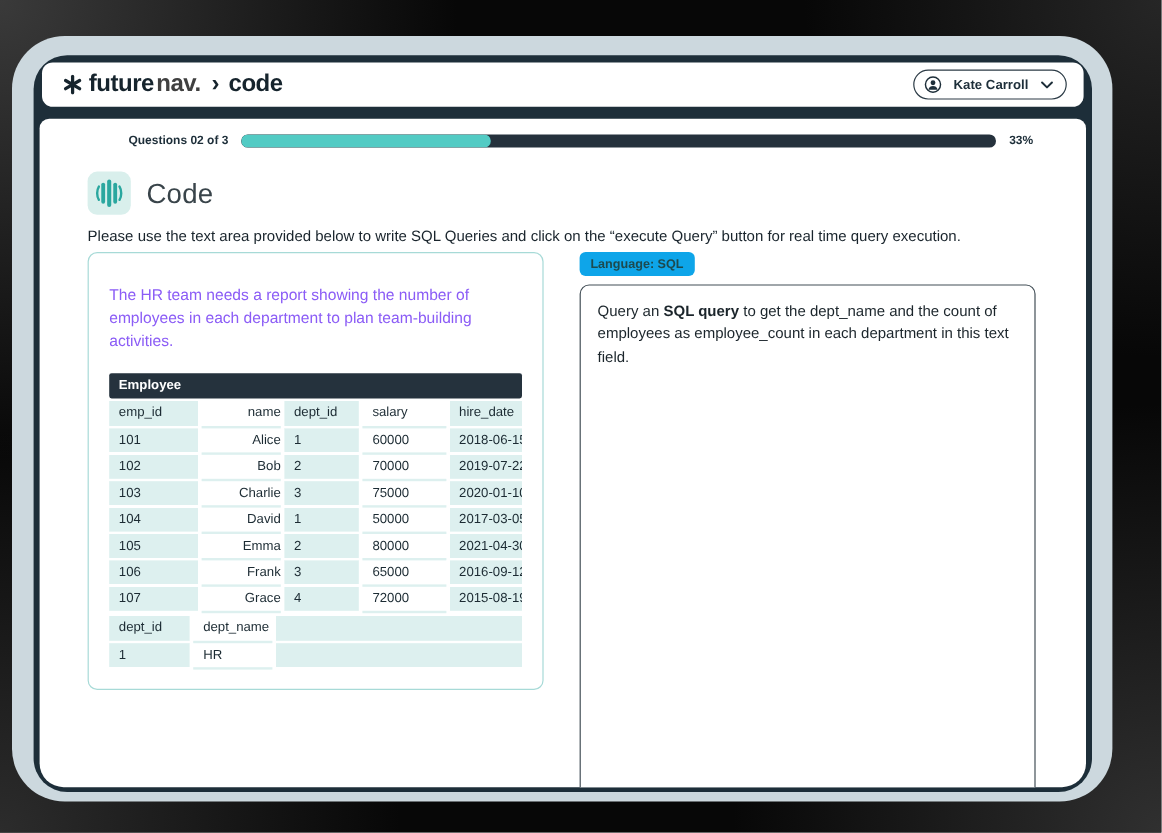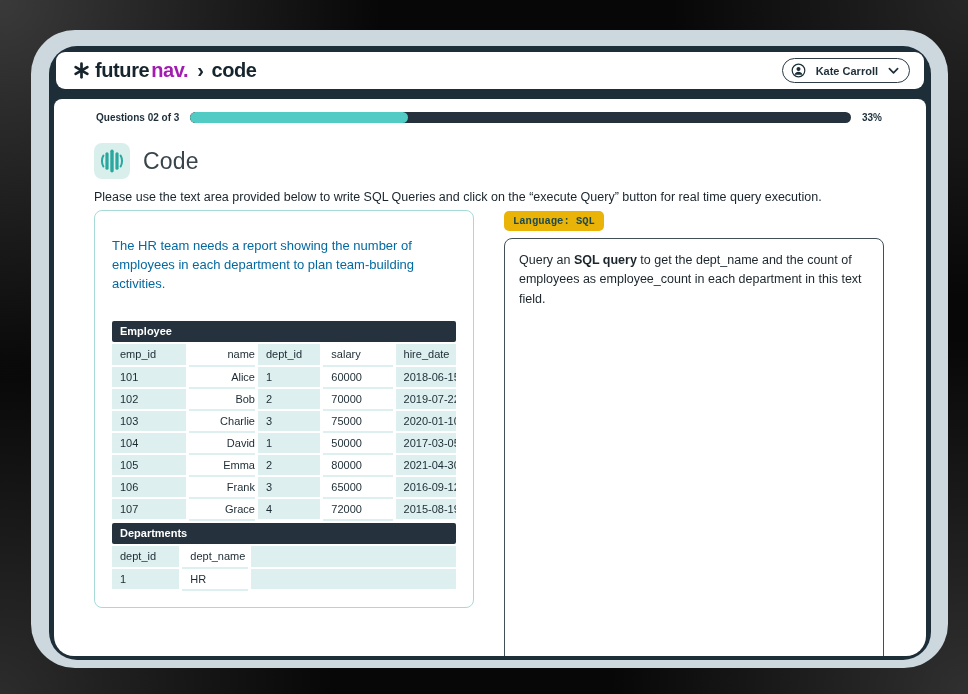--- a/index.html
+++ b/index.html
@@ -8,52 +8,52 @@
   .stage{
     position:relative; width:968px; height:694px; overflow:hidden;
     background:
       radial-gradient(circle at 0% 0%, #3a3a3a 0%, rgba(0,0,0,0) 32%),
       radial-gradient(circle at 100% 100%, #303030 0%, rgba(0,0,0,0) 30%),
       radial-gradient(circle at 0% 100%, #2c2c2c 0%, rgba(0,0,0,0) 28%),
       radial-gradient(circle at 100% 0%, #262626 0%, rgba(0,0,0,0) 25%),
       #070707;
   }
   .bezel{
-    position:absolute; left:31px; top:30px; width:917px; height:638px;
+    position:absolute; left:10px; top:30px; width:917px; height:638px;
     background:#ccd8de; border-radius:44px;
   }
   .device{
     position:absolute; left:18px; top:16px; right:17px; bottom:8px;
     background:#1d2e39; border-radius:28px;
   }
 
   
   .topbar{
     position:absolute; left:7px; top:6px; right:7px; height:37px;
     background:#ffffff; border-radius:9px;
     display:flex; align-items:center; justify-content:space-between;
     padding:0 14px 0 17px;
   }
   .logo{ display:flex; align-items:baseline; gap:2px; font-weight:bold; font-size:20px; letter-spacing:-0.4px; color:#16242d; }
   .logo .star{ align-self:center; margin-right:3px; display:flex; }
-  .logo .accent{ color:#a21caf; }
+  .logo .accent{ color:#404040; }
   .logo .sep{ margin:0 6px 0 7px; font-weight:bold; color:#16242d; }
   .user-pill{
     display:flex; align-items:center; gap:10px;
     border:1.5px solid #2c3b46; border-radius:14px;
     padding:4px 10px 4px 8px; background:#fff; cursor:pointer;
   }
   .user-pill .uname{ font-size:11px; font-weight:bold; color:#1d2e39; }
 
   
   .card{
     position:absolute; left:5px; top:53px; right:5px; bottom:4px;
     background:#ffffff; border-radius:8px 8px 20px 20px; overflow:hidden;
   }
-  .progress-row{ display:flex; align-items:flex-end; gap:11px; padding:13px 44px 0 42px; }
+  .progress-row{ display:flex; align-items:flex-end; gap:11px; padding:13px 44px 0 42px;margin-left:32px; }
   .progress-label{ font-size:10px; font-weight:bold; color:#1d2e39; white-space:nowrap; }
   .progress-track{ flex:1; height:11px; background:#25313c; border-radius:6px; overflow:hidden; }
   .progress-fill{ height:100%; background:#52cbc4; border-radius:6px; }
   .progress-pct{ font-size:10px; font-weight:bold; color:#1d2e39; }
 
   .content{ padding:0 40px; }
   .intro{ margin-top:20px; display:flex; align-items:center; gap:13px; }
   .code-icon{ width:36px; height:36px; border-radius:8px; background:#d9efec; display:flex; align-items:center; justify-content:center; }
   .page-title{ font-size:23px; font-weight:400; color:#39444a; letter-spacing:0.2px; }
   .intro-desc{ margin-top:11px; font-size:12.5px; color:#19242c; }
@@ -65,23 +65,23 @@
   }
 
   .panels{ display:flex; gap:30px; margin-top:6px; align-items:flex-start; }
 
   
   .scenario-panel{
     width:380px; border:1px solid #a7dad7; border-radius:8px;
     padding:16px 17px; background:#fff;
   }
   .scenario-title{ font-size:19px; font-weight:400; color:#37474f; }
-  .scenario-desc{ margin-top:10px; font-size:13px; line-height:1.45; color:#0369a1; }
-
-  .table-block{ margin-top:27px; }
+  .scenario-desc{ margin-top:10px; font-size:13px; line-height:1.45; color:#8b5cf6; }
+
+  .table-block{ margin-top:17px; }
   .table-block + .table-block{ margin-top:2px; }
   .tbar{
     background:#25323d; color:#fff; font-size:11px; font-weight:bold;
     height:21px; line-height:21px; padding-left:8px; border-radius:2px;
   }
   table.dtable{ width:100%; border-collapse:collapse; margin-top:2px; table-layout:fixed; }
   table.dtable td{
     height:22px; padding:0 0 0 8px; font-size:11px; color:#1c2b33;
     border-right:3px solid #fff; border-bottom:2px solid #fff;
     white-space:nowrap; overflow:hidden;
@@ -94,22 +94,22 @@
   table.emp td:nth-child(3){ width:19%; }
   table.emp td:nth-child(4){ width:21%; }
   table.emp td:nth-child(5){ width:18%; }
   table.dept td:nth-child(1){ width:20%; }
   table.dept td:nth-child(2){ width:20%; }
   table.dept td:nth-child(3){ width:60%; }
 
   
   .editor-panel{ width:380px; }
   .lang-badge{
-    display:inline-block; background:#eab308; color:#1d4a4e;
-    font-size:10.5px; font-weight:bold; padding:4px 9px; border-radius:5px;font-family:Liberation Mono, monospace;
+    display:inline-block; background:#0ea5e9; color:#1d4a4e;
+    font-size:10.5px; font-weight:bold; padding:4px 9px; border-radius:5px;
   }
   .editor-box{
     margin-top:7px; border:1px solid #434f57; border-radius:8px;
     padding:12px 14px; height:440px; background:#fff;
     font-size:12.5px; line-height:1.55; color:#1b252b; cursor:text;
   }
 </style>
 </head>
 <body>
 
@@ -245,21 +245,20 @@
                         <td>Grace</td>
                         <td>4</td>
                         <td>72000</td>
                         <td>2015-08-19</td>
                       </tr>
                     </tbody>
                 </table>
               </div>
 
               <div class="table-block">
-                <div class="tbar">Departments</div>
                 <table class="dtable dept">
                   <tbody>
                       <tr>
                         <td>dept_id</td>
                         <td>dept_name</td>
                         <td></td>
                       </tr>
                       <tr>
                         <td>1</td>
                         <td>HR</td>

